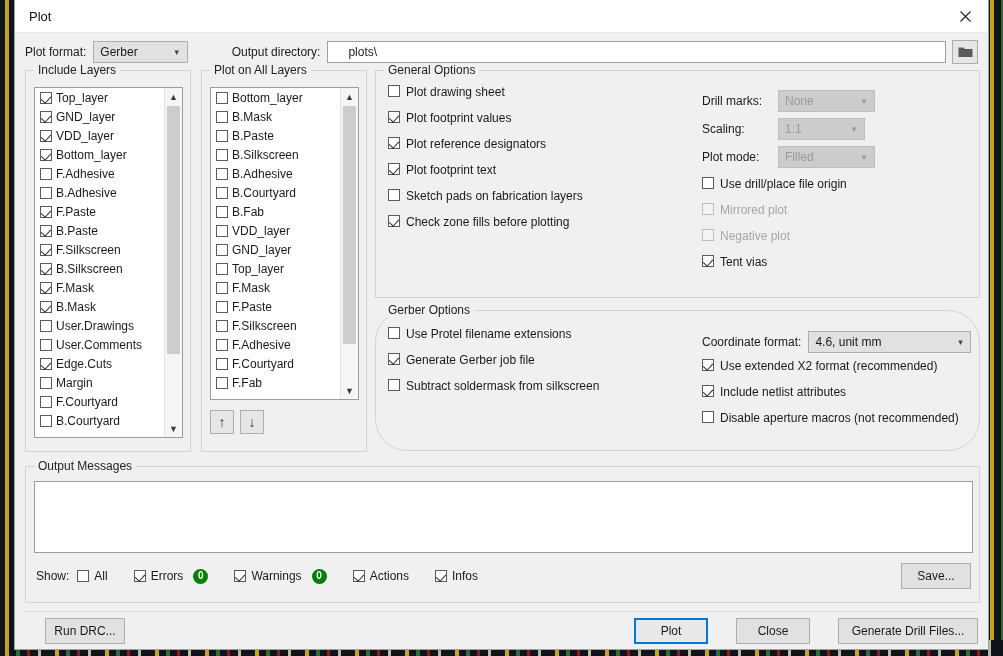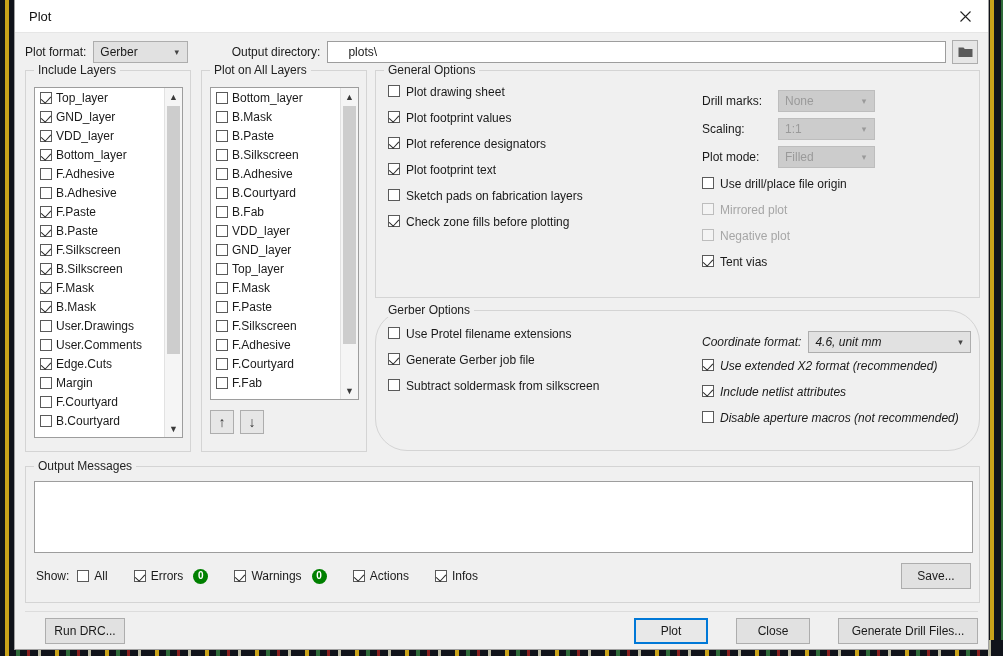--- a/index.html
+++ b/index.html
@@ -371,21 +371,21 @@
     <div style="position:absolute;left:326px;top:16px;width:270px;">
       <div style="display:flex;align-items:center;height:28px;">
         <span class="lbl" style="width:76px;">Drill marks:</span>
         <div class="combo disabled" style="width:97px;">
           <span class="cv">None</span>
           <span class="arw">▾</span>
         </div>
       </div>
       <div style="display:flex;align-items:center;height:28px;">
         <span class="lbl" style="width:76px;">Scaling:</span>
-        <div class="combo disabled" style="width:97px;">
+        <div class="combo disabled" style="width:87px;">
           <span class="cv">1:1</span>
           <span class="arw">▾</span>
         </div>
       </div>
       <div style="display:flex;align-items:center;height:28px;">
         <span class="lbl" style="width:76px;">Plot mode:</span>
         <div class="combo disabled" style="width:97px;">
           <span class="cv">Filled</span>
           <span class="arw">▾</span>
         </div>
@@ -420,21 +420,21 @@
         </div>
         <div class="optrow" style="height: 26px;">
           <span class="cb on"></span>
           <span class="ol">Generate Gerber job file</span>
         </div>
         <div class="optrow" style="height: 26px;">
           <span class="cb"></span>
           <span class="ol">Subtract soldermask from silkscreen</span>
         </div>
       </div>
-    <div style="position:absolute;left:326px;top:18px;width:275px;font-style:italic;">
+    <div style="position:absolute;left:326px;top:18px;width:275px;">
       <div style="display:flex;align-items:center;height:26px;">
         <span class="lbl">Coordinate format:</span>
         <div class="combo" style="width:163px;margin-left:7px;">
           <span class="cv">4.6, unit mm</span>
           <span class="arw">▾</span>
         </div>
       </div>
       <div id="ger-right" style="margin-top:4px;">
           <div class="optrow" style="height: 26px;">
             <span class="cb on"></span>

